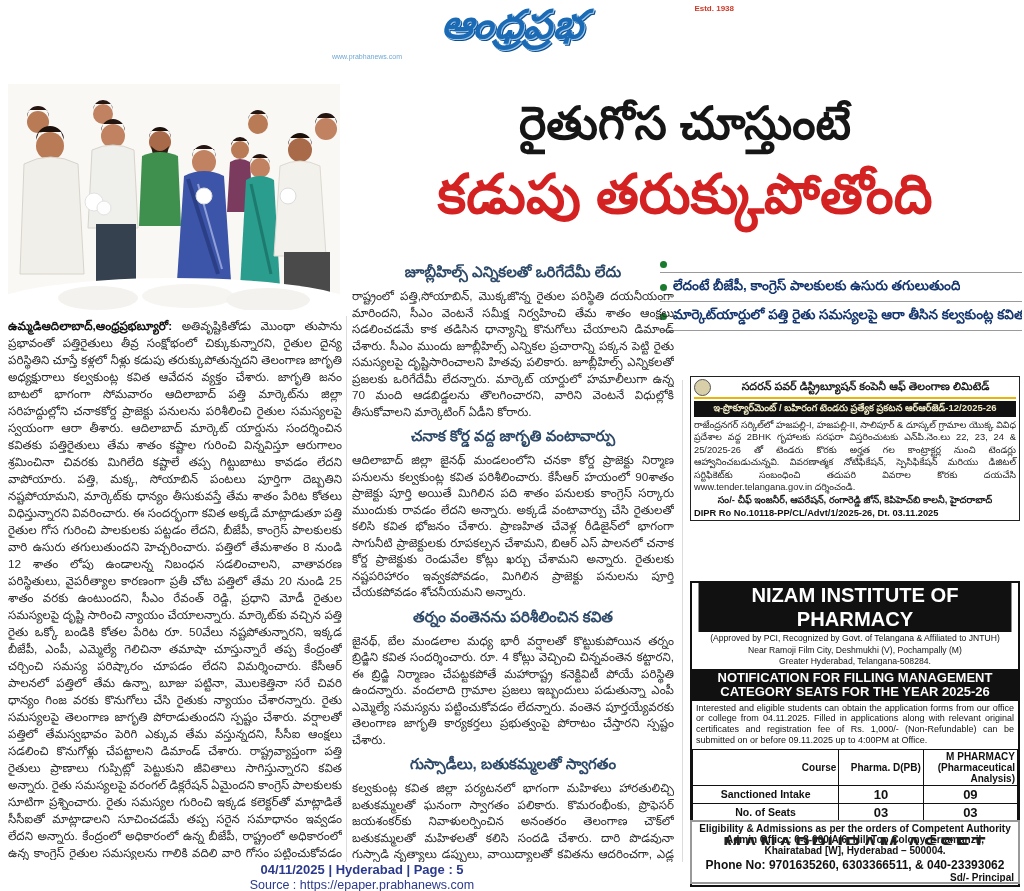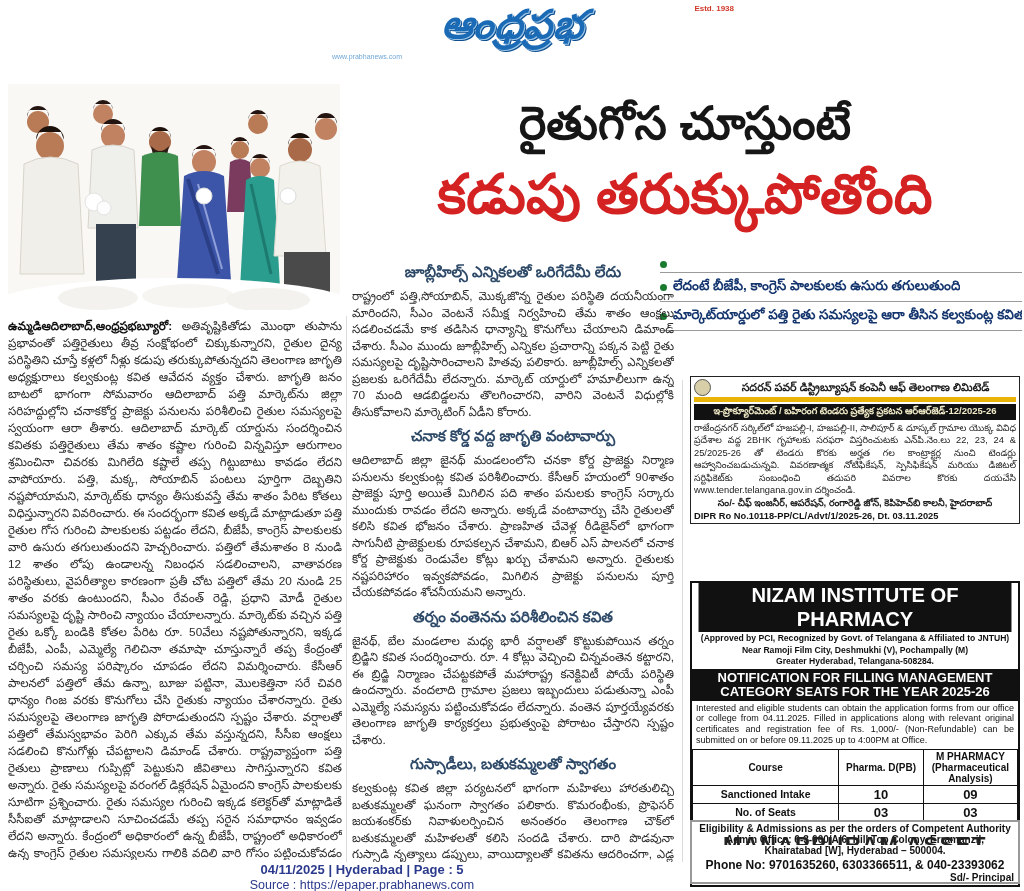--- a/index.html
+++ b/index.html
@@ -36,41 +36,41 @@
   .btxt{font-size:13.5px;font-weight:bold;color:#14356e;white-space:nowrap;overflow:hidden;}
 
   
   .midcol{position:absolute;left:352px;top:256px;width:322px;height:606px;overflow:hidden;}
   .midcol h3{font-size:15px;font-weight:800;color:#2e4a68;text-align:center;margin:7px 0 4px 0;}
   .midcol p{font-size:11.8px;line-height:16.5px;text-align:justify;color:#2b2b2b;margin:0;}
 
   
   .tender{position:absolute;left:690px;top:376px;width:330px;border:1.5px solid #222;
           background:#fff;padding:2px 3px;box-sizing:border-box;}
-  .tender-head{display:flex;align-items:flex-end;gap:4px;border-bottom:5px solid #eab308;padding-bottom:1px;}
+  .tender-head{display:flex;align-items:center;gap:4px;border-bottom:2px solid #eab308;padding-bottom:1px;}
   .tlogo{flex:0 0 15px;width:15px;height:15px;border-radius:50%;background:#d8cfa8;border:1px solid #555;}
   .tname{flex:1;text-align:center;font-size:11px;font-weight:bold;color:#1c1c1c;}
   .tbar{background:#111;color:#f2ecc9;font-size:9.5px;font-weight:bold;text-align:center;
         padding:1px 2px;margin:2px 0;}
   .tbody{font-size:9.3px;line-height:12.4px;text-align:justify;color:#222;}
   .tsign{font-size:9.5px;font-weight:bold;text-align:center;color:#1c1c1c;margin-top:1px;}
   .tdipr{font-size:9.3px;font-weight:bold;color:#111;}
 
   .pharm{position:absolute;left:690px;top:581px;width:330px;border:2px solid #111;
          background:#fff;box-sizing:border-box;}
   .ptitle{background:#111;color:#fff;text-align:center;font-size:21px;font-weight:800;
           letter-spacing:0px;transform:scaleX(0.96);padding:0 0 1px 0;}
-  .pappr{font-size:8.6px;font-weight:bold;text-align:center;line-height:10.5px;color:#111;margin-top:1px;}
+  .pappr{font-size:8.6px;font-weight:normal;text-align:center;line-height:10.5px;color:#111;margin-top:1px;}
   .pnotif{background:#111;color:#fff;text-align:center;font-size:13px;font-weight:800;
           line-height:14px;padding:2px 0;margin-top:2px;}
   .pbody{font-size:9px;line-height:10.8px;text-align:justify;color:#111;padding:2px 4px;}
   table.seats{width:100%;border-collapse:collapse;margin:1px 0;}
   table.seats td,table.seats th{border:1.5px solid #111;font-size:10px;text-align:center;
           padding:1px 2px;color:#111;}
-  table.seats th{font-weight:800;}
+  table.seats th{font-weight:800;text-align:right;}
   table.seats td.num{font-size:13px;font-weight:800;}
   table.seats td.rowlab{font-weight:800;font-size:10.5px;}
   .pelig{font-size:10px;font-weight:800;text-align:center;color:#111;margin-top:1px;}
   .ppill-row{display:flex;align-items:center;margin:1px 10px;}
   .ppill-row::before,.ppill-row::after{content:"";flex:1;height:4px;background:#111;border-radius:2px;}
   .ppill{background:#111;color:#fff;font-size:10px;font-weight:800;border-radius:8px;
          padding:1px 8px;margin:0 3px;white-space:nowrap;}
   .padmin{font-size:10px;font-weight:800;text-align:center;line-height:11.5px;color:#111;}
   .pphone{font-size:12px;font-weight:800;text-align:center;color:#111;margin-top:1px;}
   .psd{font-size:10px;font-weight:800;text-align:right;color:#111;padding:0 4px 2px 0;}

